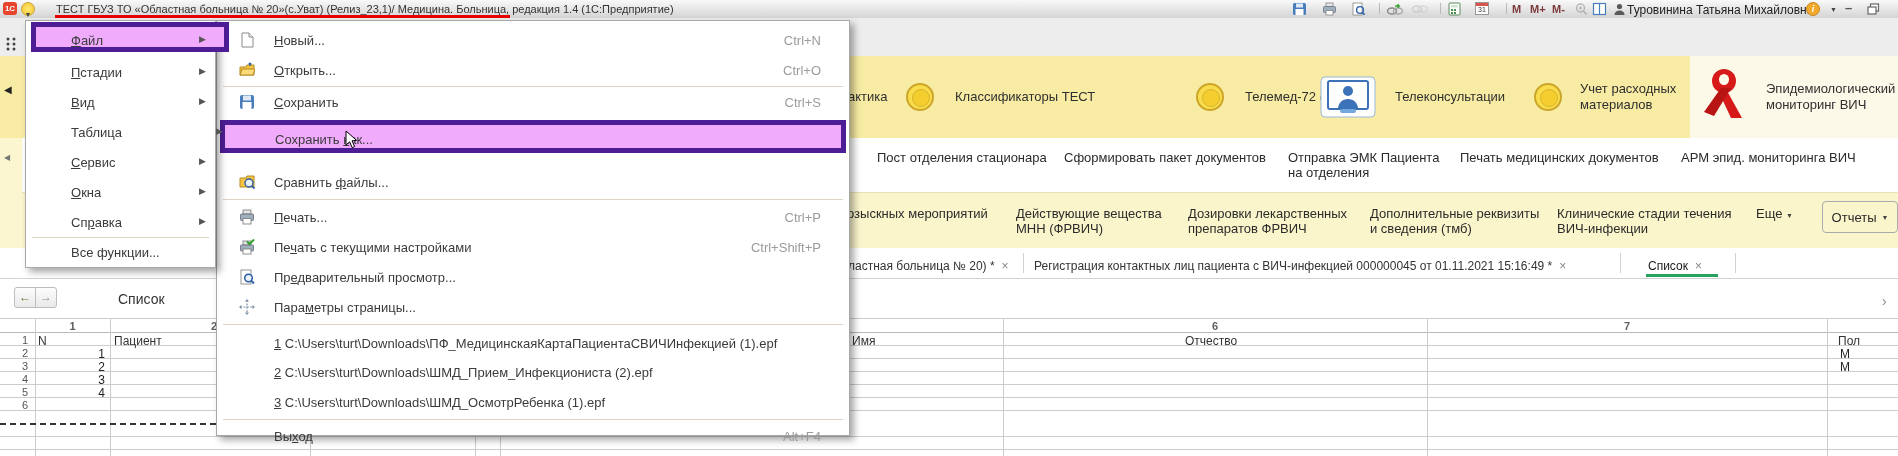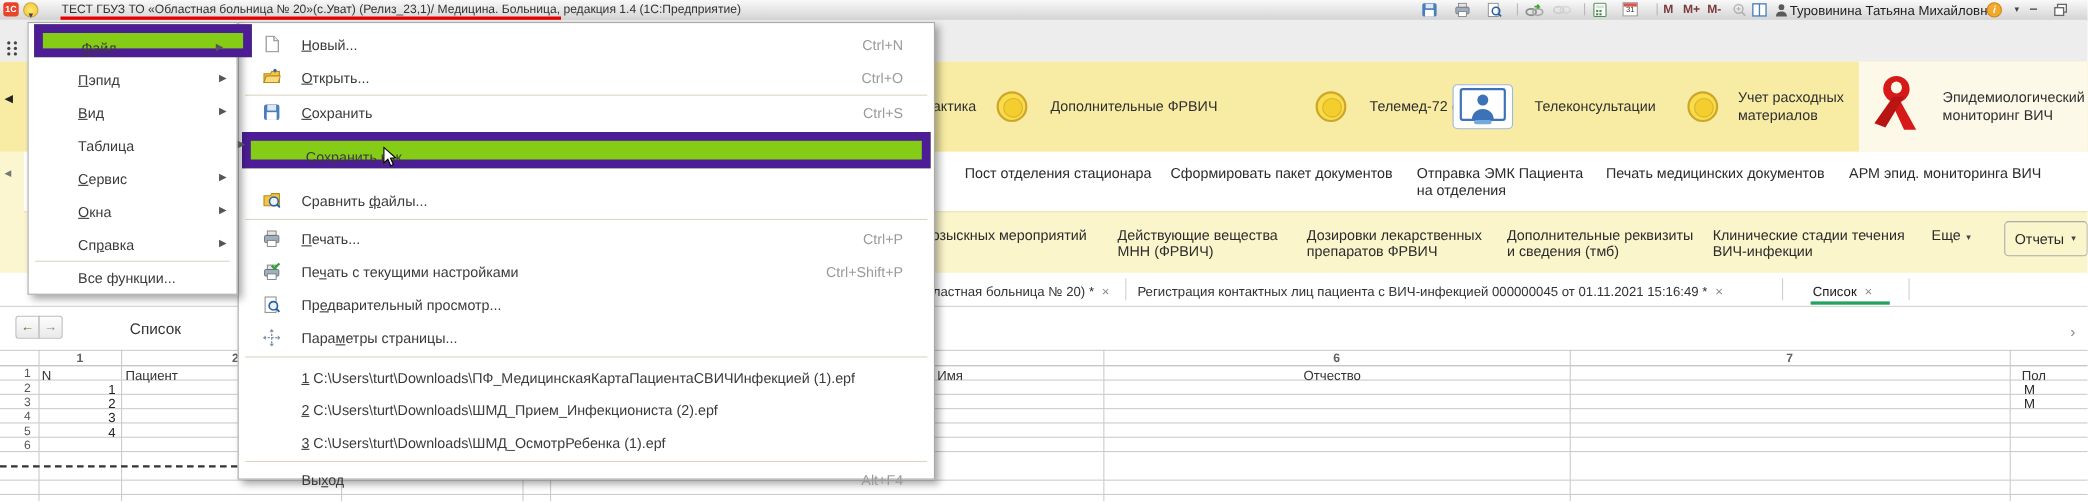--- a/index.html
+++ b/index.html
@@ -16,21 +16,21 @@
   .tbico{position:absolute;top:2px;width:15px;height:14px}
   
   .menu-panel{background:#fff;border:1px solid #a9a9a9;box-shadow:4px 4px 7px rgba(0,0,0,.35)}
   .mi-label{position:absolute;left:45px;top:8px}
   .sep{position:absolute;left:6px;right:6px;height:0;border-top:1px solid #ddd5c2}
   .submenu-row{position:absolute;left:0;width:630px;height:30px}
   .sm-icon{position:absolute;left:22px;top:7px;width:16px;height:16px}
   .sm-label{position:absolute;left:57px;top:8px}
   .sm-short{position:absolute;right:26px;top:8px;color:#9b9b9b}
   .arrow{position:absolute;right:9px;top:9px;font-size:9px;color:#555}
-  .annot{border:8px solid #4c1d95;background:#84cc16;box-sizing:border-box}
+  .annot{border:5px solid #4c1d95;background:#f0abfc;box-sizing:border-box}
   
   #band-top{left:0;top:18px;width:1898px;height:38px;background:#ededed}
   #sections{left:22px;top:56px;width:1876px;height:82px;background:#f8eca4}
   #cmdrow1{left:22px;top:138px;width:1876px;height:54px;background:#fff}
   #cmdrow2{left:22px;top:192px;width:1876px;height:56px;background:#fbf5cb;border-top:1px solid #e9e2b4}
   #tabrow{left:0;top:248px;width:1898px;height:30px;background:#fff;border-bottom:1px solid #d2d2d2}
   .circle-ico{position:absolute;width:28px;height:28px;border-radius:50%;background:#f8dc4a;border:2px solid #cda52b;box-sizing:border-box}
   .circle-ico:after{content:"";position:absolute;left:4px;top:4px;width:16px;height:16px;border-radius:50%;background:#f4ce2e;border:1px solid #dbb32e}
   .sec-label{font-size:13px;line-height:16px;color:#2f2f2f}
   .cmd{font-size:13px;color:#2b2b2b;cursor:default}
@@ -143,21 +143,21 @@
         <circle cx="10" cy="13" r="1.5"></circle>
       </g>
     </svg>
   <span class="abs" style="left:4px;top:84px;font-size:10px;color:#222">◀</span>
   <span class="abs" style="left:4px;top:153px;font-size:8px;color:#777">◀</span>
 
   <div class="abs" id="sections">
     <span class="abs sec-label nw" style="left:826px;top:33px">актика</span>
 
     <div class="circle-ico" style="left:884px;top:27px"></div>
-    <span class="abs sec-label nw" style="left:933px;top:33px">Дополнительные ФРВИЧ</span>
+    <span class="abs sec-label nw" style="left:933px;top:33px">Классификаторы ТЕСТ</span>
 
     <div class="circle-ico" style="left:1174px;top:27px"></div>
     <span class="abs sec-label nw" style="left:1223px;top:33px">Телемед-72 (ТМ72)</span>
 
     <svg class="abs" style="left:1298px;top:20px" width="56" height="42" viewBox="0 0 56 42">
         <rect x="1" y="1" width="54" height="40" rx="4" fill="#fff" stroke="#9db7d6"></rect>
         <rect x="8" y="5" width="40" height="28" rx="2" fill="#fff" stroke="#3c72b8" stroke-width="2"></rect>
         <circle cx="28" cy="15" r="5" fill="#3c72b8"></circle>
         <path d="M18 33c0-6 4.5-10 10-10s10 4 10 10z" fill="#3c72b8"></path>
         <rect x="20" y="33" width="16" height="4" rx="2" fill="#74a9dd"></rect>
@@ -402,21 +402,21 @@
     </div>
   </div>
 
   <div class="abs menu-panel" style="left:25px;top:20px;width:189px;height:246px;z-index:20">
 
     <div class="abs annot" style="left:5px;top:1px;width:198px;height:30px;z-index:30">
       <span class="t13 nw" style="position:absolute;left:35px;top:6px"><span></span><span class="k">Ф</span><span>айл</span></span>
       <span class="arrow" style="right:18px;top:7px">▶</span>
     </div>
     <div class="abs" style="left:0;top:36px;width:189px;height:30px">
-      <span class="mi-label t13 nw"><span></span><span class="k">П</span><span>эпид</span></span>
+      <span class="mi-label t13 nw"><span></span><span class="k">П</span><span>стадии</span></span>
       <span class="arrow">▶</span>
     </div>
     <div class="abs" style="left:0;top:66px;width:189px;height:30px">
       <span class="mi-label t13 nw"><span></span><span class="k">В</span><span>ид</span></span>
       <span class="arrow">▶</span>
     </div>
     <div class="abs" style="left:0;top:96px;width:206px;height:30px">
       <span class="mi-label t13 nw"><span>Таблица</span><span class="k"></span><span></span></span>
       <span class="arrow">▶</span>
     </div>

